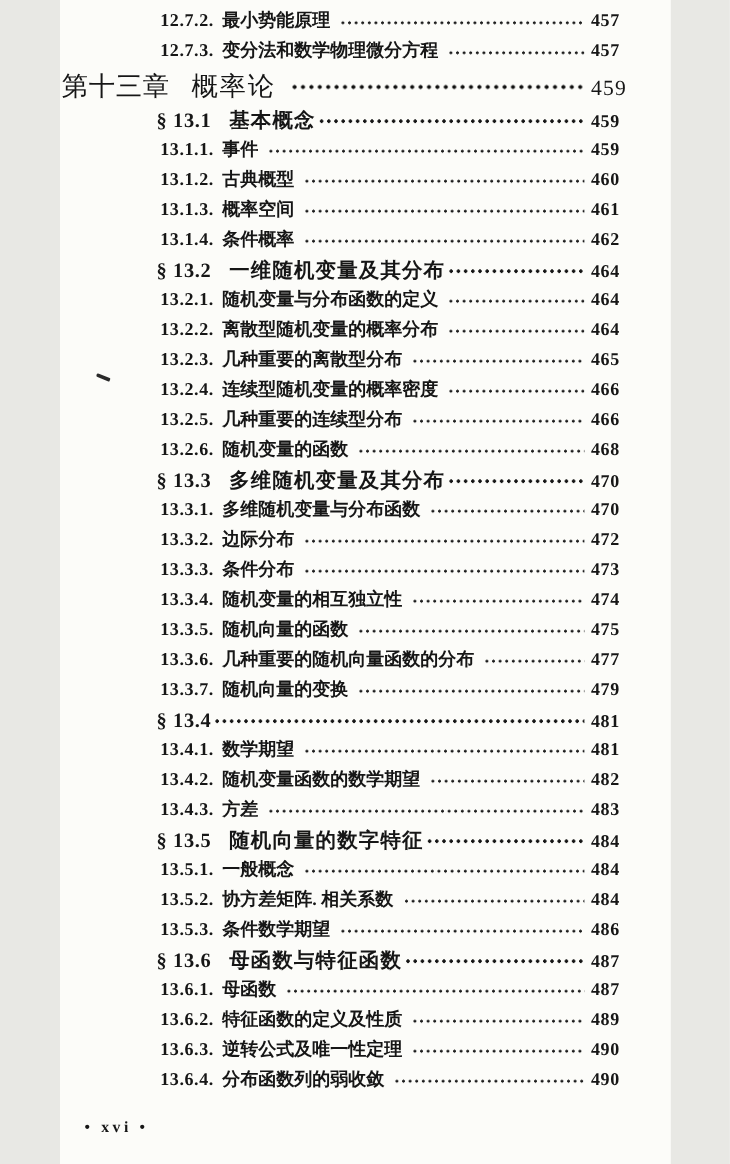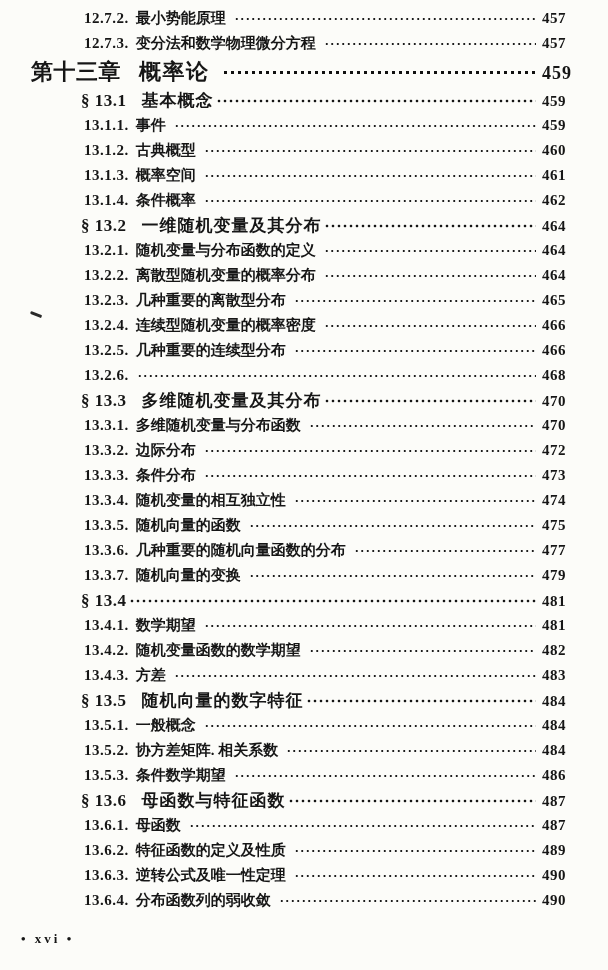--- a/index.html
+++ b/index.html
@@ -2,21 +2,21 @@
 <html><head>
 <meta charset="utf-8">
 <style>
   html, body {
     margin: 0;
     padding: 0;
     background: #e8e8e4;
   }
   .page {
     position: relative;
-    width: 608px;
+    width: 509px;
     height: 970px;
     margin: 0 auto;
     background: #fcfcf9;
     color: #161616;
     font-family: "Liberation Serif", "DejaVu Serif", serif;
     overflow: hidden;
   }
   .toc {
     position: absolute;
     top: 6px;
@@ -68,24 +68,24 @@
   .row.section .title { margin-left: 15px; letter-spacing: 1px; }
   .row.section .leader {
     margin-left: 2px;
     background-image: radial-gradient(circle, #151515 1.25px, rgba(0,0,0,0) 1.65px);
     background-size: 6px 8px;
   }
   .row.section .pg { font-size: 15px; }
   
   .row.chapter {
     font-size: 22px;
-    font-weight: 700;
+    font-weight: 400;
     height: 32px;
     line-height: 32px;
-    padding-left: 31px;
+    padding-left: 2px;
     letter-spacing: 1.5px;
   }
   .row.chapter .title { margin-left: 18px; text-align: right; }
   .row.chapter .leader {
     margin-left: 12px;
     height: 9px;
     background-image: radial-gradient(circle, #101010 1.45px, rgba(0,0,0,0) 1.9px);
     background-size: 7px 9px;
   }
   .row.chapter .pg { font-size: 18px; letter-spacing: 1px; }
@@ -194,20 +194,21 @@
     <span class="pg">466</span>
   </div>
       <div class="row item">
     <span class="num">13.2.5.</span>
     <span class="title">几种重要的连续型分布</span>
     <span class="leader"></span>
     <span class="pg">466</span>
   </div>
       <div class="row item">
     <span class="num">13.2.6.</span>
+    <span class="title">随机变量的函数</span>
     <span class="leader"></span>
     <span class="pg">468</span>
   </div>
       <div class="row section">
     <span class="num">§ 13.3</span>
     <span class="title">多维随机变量及其分布</span>
     <span class="leader"></span>
     <span class="pg">470</span>
   </div>
       <div class="row item">

